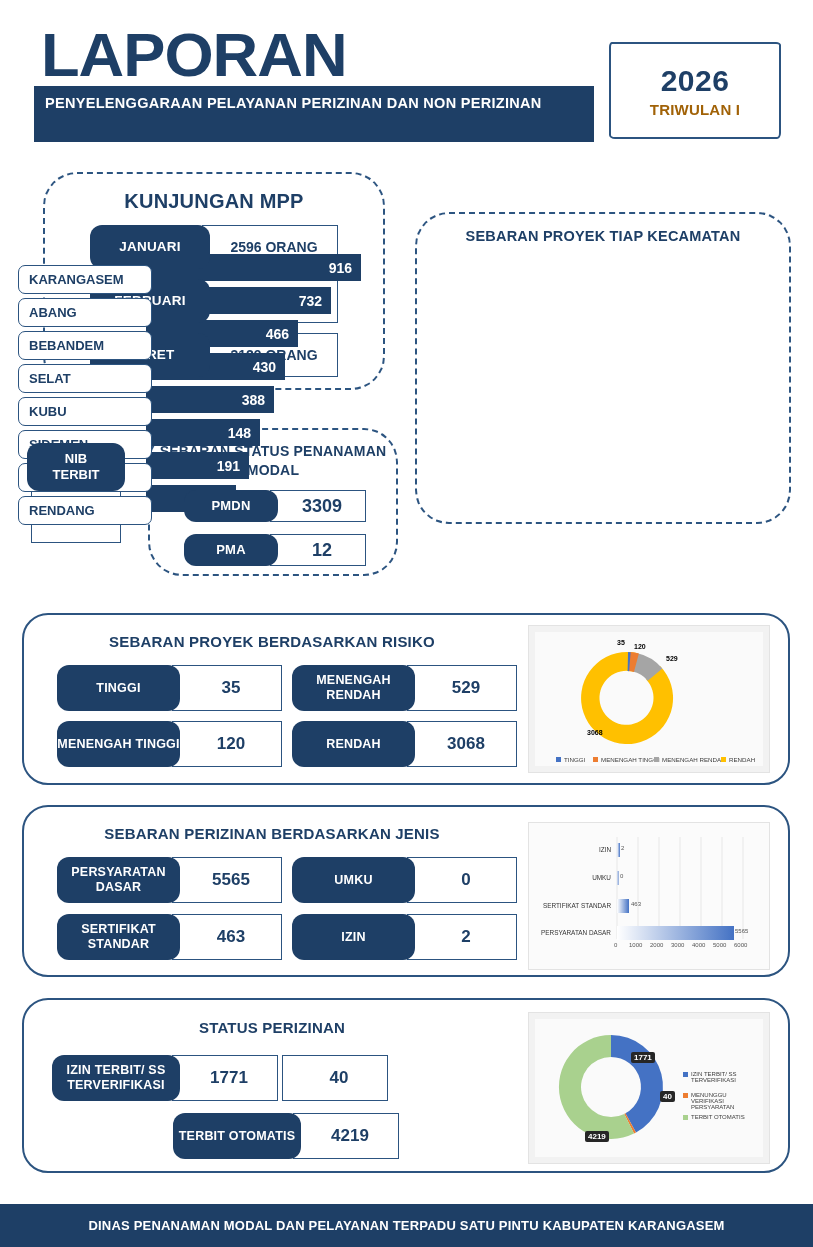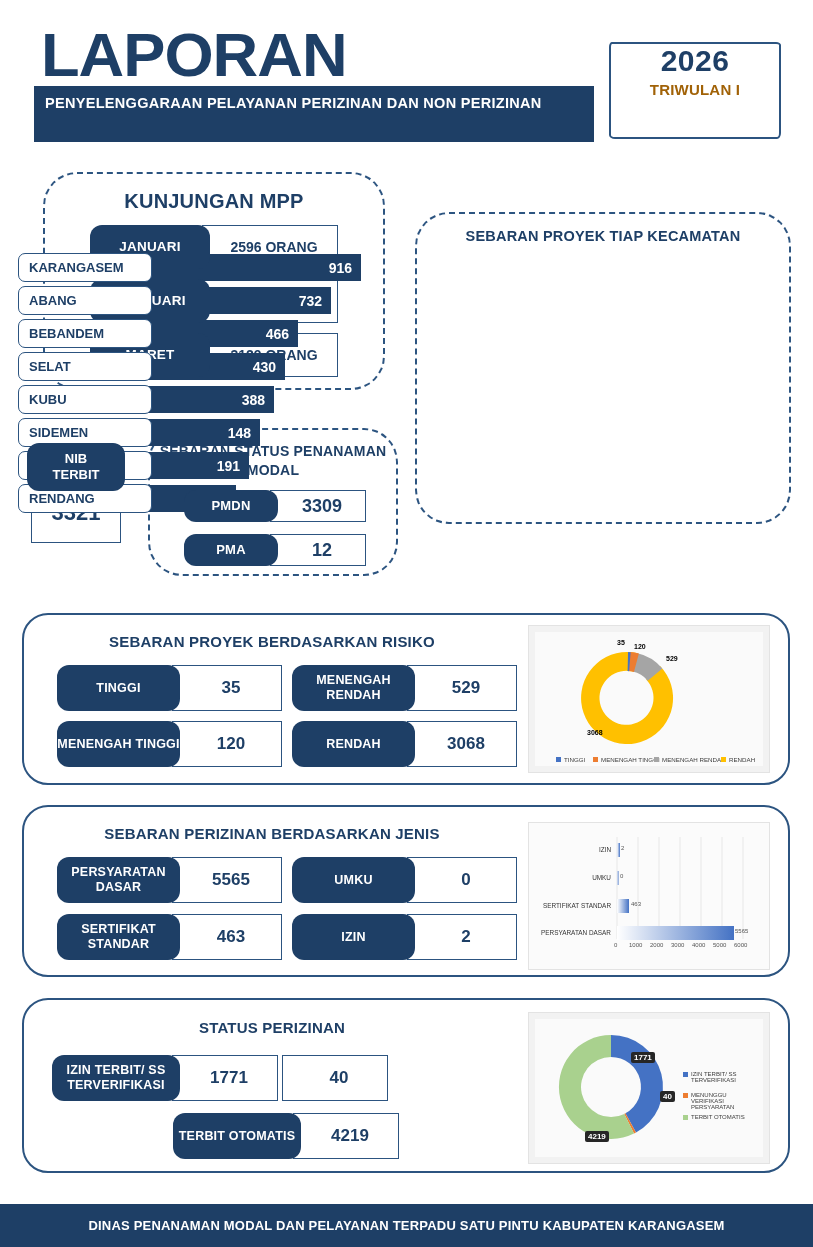--- a/index.html
+++ b/index.html
@@ -25,21 +25,21 @@
     background: #1e3f66; padding: 7px 10px 0 11px;
   }
   #subtitle-text {
     color: #ffffff; font-size: 14.5px; font-weight: 700;
     letter-spacing: .3px; line-height: 1.45;
   }
   #year-badge {
     position: absolute; left: 600px; top: 42px; width: 172px; height: 97px;
     background: #ffffff; border: 2px solid #2c5480;
     border-radius: 3px 5px 4px 6px / 5px 3px 6px 4px;
-    display: flex; flex-direction: column; align-items: center; 
+    display: flex; flex-direction: column; align-items: center; justify-content: center;
   }
   #year-value { font-size: 30px; font-weight: 800; color: #1e3f66; letter-spacing: .5px; }
   #year-period { font-size: 15px; font-weight: 700; color: #a16207; margin-top: 3px; letter-spacing: .2px; }
 
   
   .panel-dashed {
     position: absolute;
     border: 2px dashed #2c5480;
     border-radius: 34px;
     background: #ffffff;
@@ -77,21 +77,21 @@
   #mpp-title { top: 18px; font-size: 20px; }
   .mpp-row { left: 47px; width: 248px; height: 44px; }
   .mpp-row .pill-label { width: 120px; font-size: 13.5px; }
   .mpp-row .pill-value { width: 136px; font-size: 14px; }
 
   
   #kec-panel { left: 415px; top: 212px; width: 376px; height: 312px; }
   #kec-title { top: 16px; font-size: 14.5px; }
   .kec-row { position: absolute; left: 18px; height: 29px; }
   .kec-name {
-    position: absolute; left: 0; top: 0; width: 134px; height: 29px;
+    position: absolute; left: 0; top: 12px; width: 134px; height: 29px;
     background: #ffffff; border: 1.8px solid #2c5480; border-radius: 7px;
     display: flex; align-items: center; padding-left: 10px;
     font-size: 13px; font-weight: 800; color: #1e3f66; z-index: 2;
   }
   .kec-bar {
     position: absolute; left: 128px; top: 1px; height: 27px;
     background: #1e3f66; z-index: 1;
     display: flex; align-items: center; justify-content: flex-end;
     padding-right: 9px; color: #ffffff; font-size: 14px; font-weight: 800;
   }

